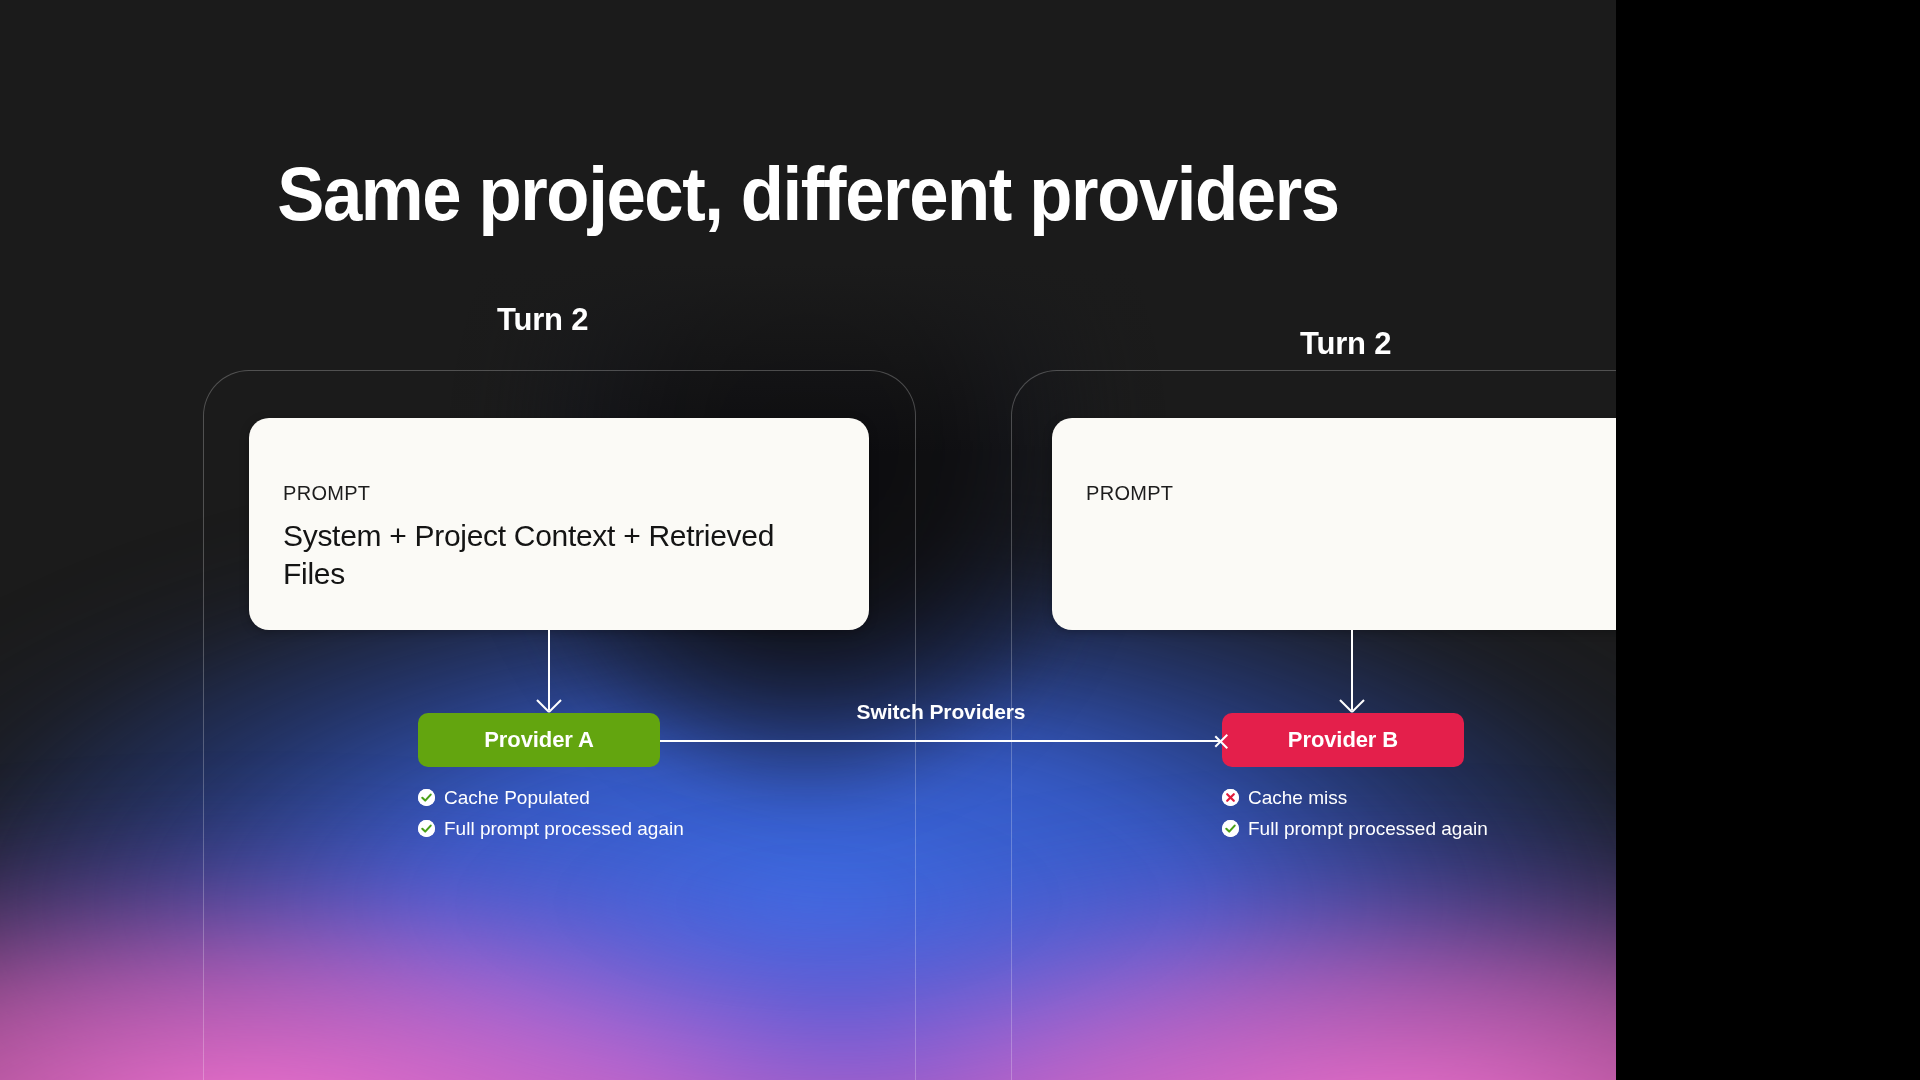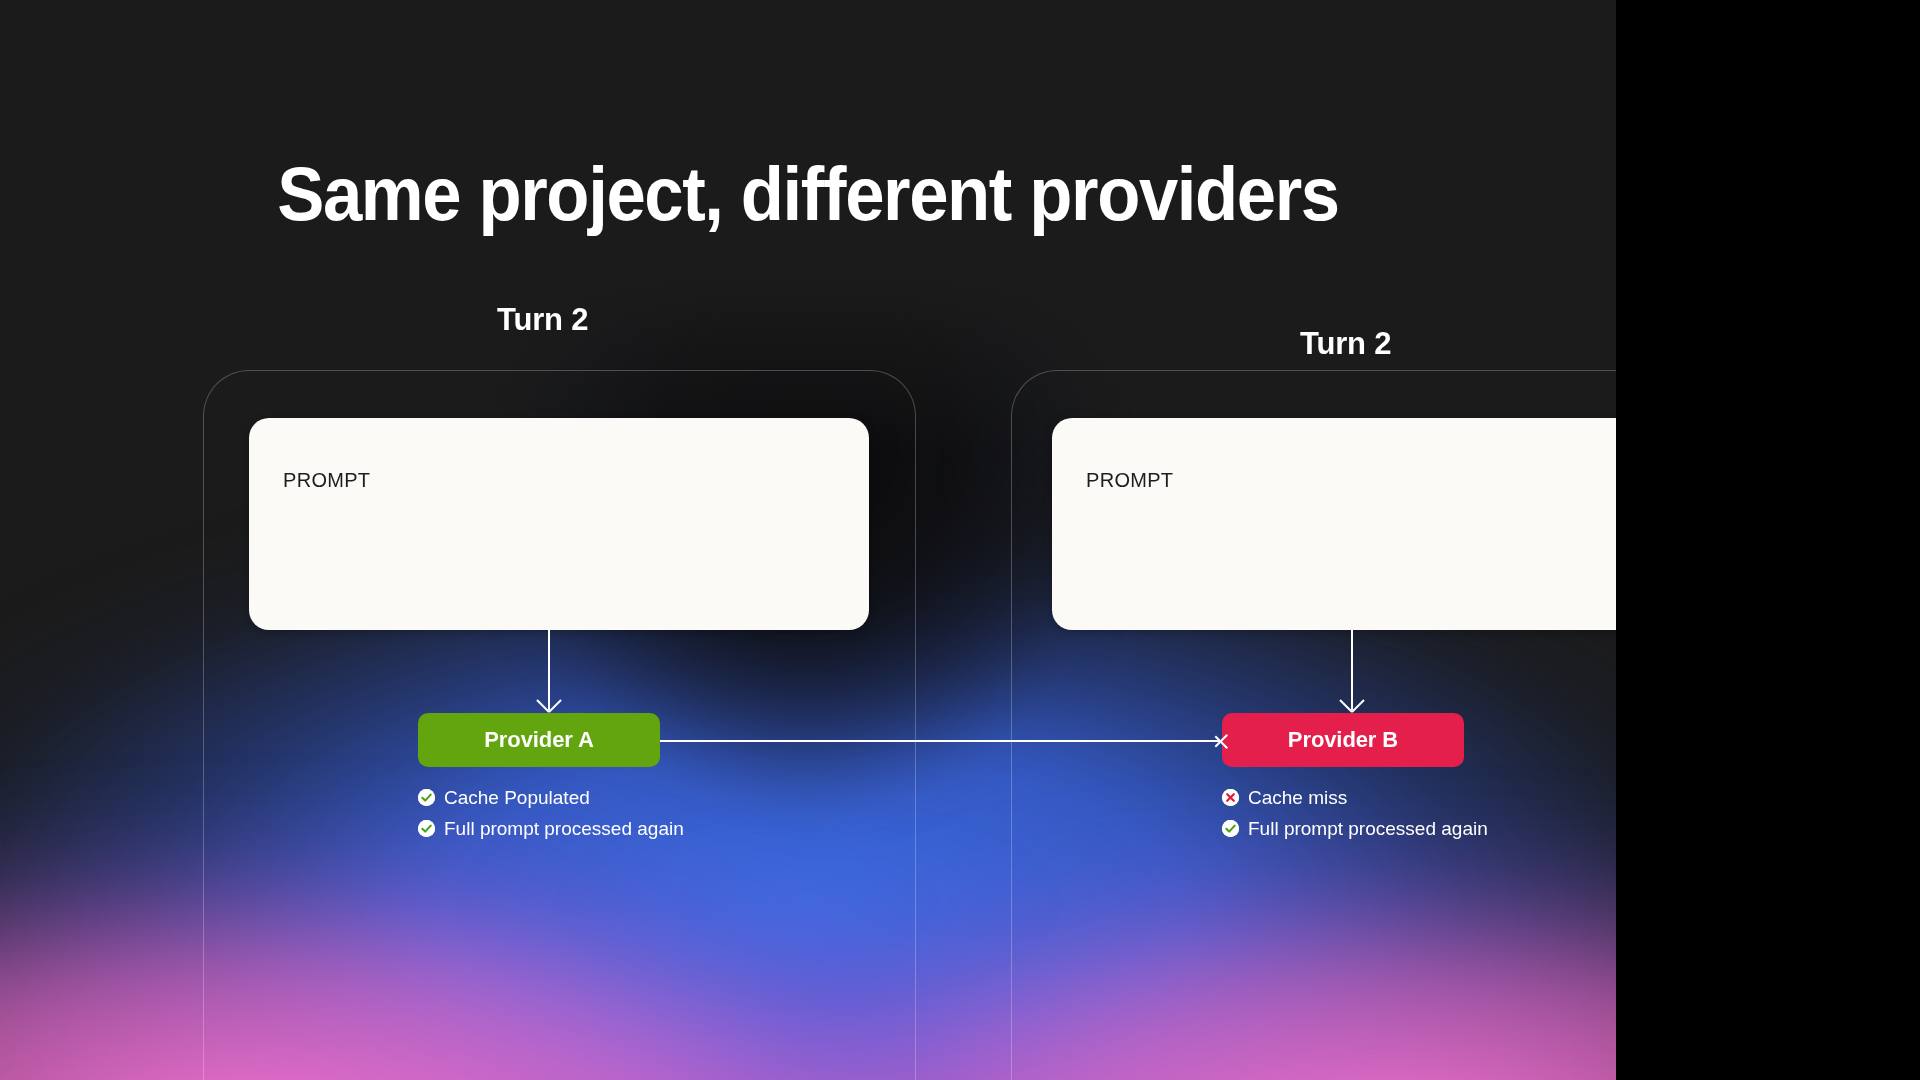--- a/index.html
+++ b/index.html
@@ -124,21 +124,21 @@
   .panel.left  { left: 203px;  width: 713px; }
   .panel.right { left: 1011px; width: 713px; }
 
   
   .card {
     position: absolute;
     top: 418px;
     background: #fbfaf6;
     border-radius: 20px;
     box-sizing: border-box;
-    padding: 52px 34px 36px 34px;
+    padding: 65px 34px 36px 34px;
     box-shadow: 0 2px 10px rgba(0,0,0,0.25);
   }
   .card.left  { left: 249px;  width: 620px; height: 212px; }
   .card.right { left: 1052px; width: 620px; height: 212px; }
 
   .card-kicker {
     color: #1d1d1d;
     font-size: 20px;
     letter-spacing: 0.3px;
     font-weight: 400;
@@ -301,38 +301,40 @@
   <h1 class="title">Same project, different providers</h1>
 
   <div class="turn-label left">Turn 2</div>
   <div class="turn-label right">Turn 2</div>
 
   <div class="panel left"></div>
   <div class="panel right"></div>
 
   <div class="card left">
     <div class="card-kicker">PROMPT</div>
+    <div class="card-body"><span>System + Project Context + Retrieved Files</span></div>
   </div>
 
   <div class="card right">
     <div class="card-kicker">PROMPT</div>
   </div>
 
   <div class="v-arrow left">
     <div class="shaft"></div>
     <div class="head"></div>
   </div>
   <div class="v-arrow right">
     <div class="shaft"></div>
     <div class="head"></div>
   </div>
 
   <div class="chip a">Provider A</div>
   <div class="chip b">Provider B</div>
 
+  <div class="switch-label">Switch Providers</div>
   <div class="h-arrow">
     <div class="shaft"></div>
     <div class="head"></div>
   </div>
 
   <div class="status-list left">
     <div class="status-item">
       <span class="badge">
         <svg width="17" height="17" viewBox="0 0 17 17" aria-hidden="true">
           <circle cx="8.5" cy="8.5" r="8.5" fill="#ffffff"></circle>

